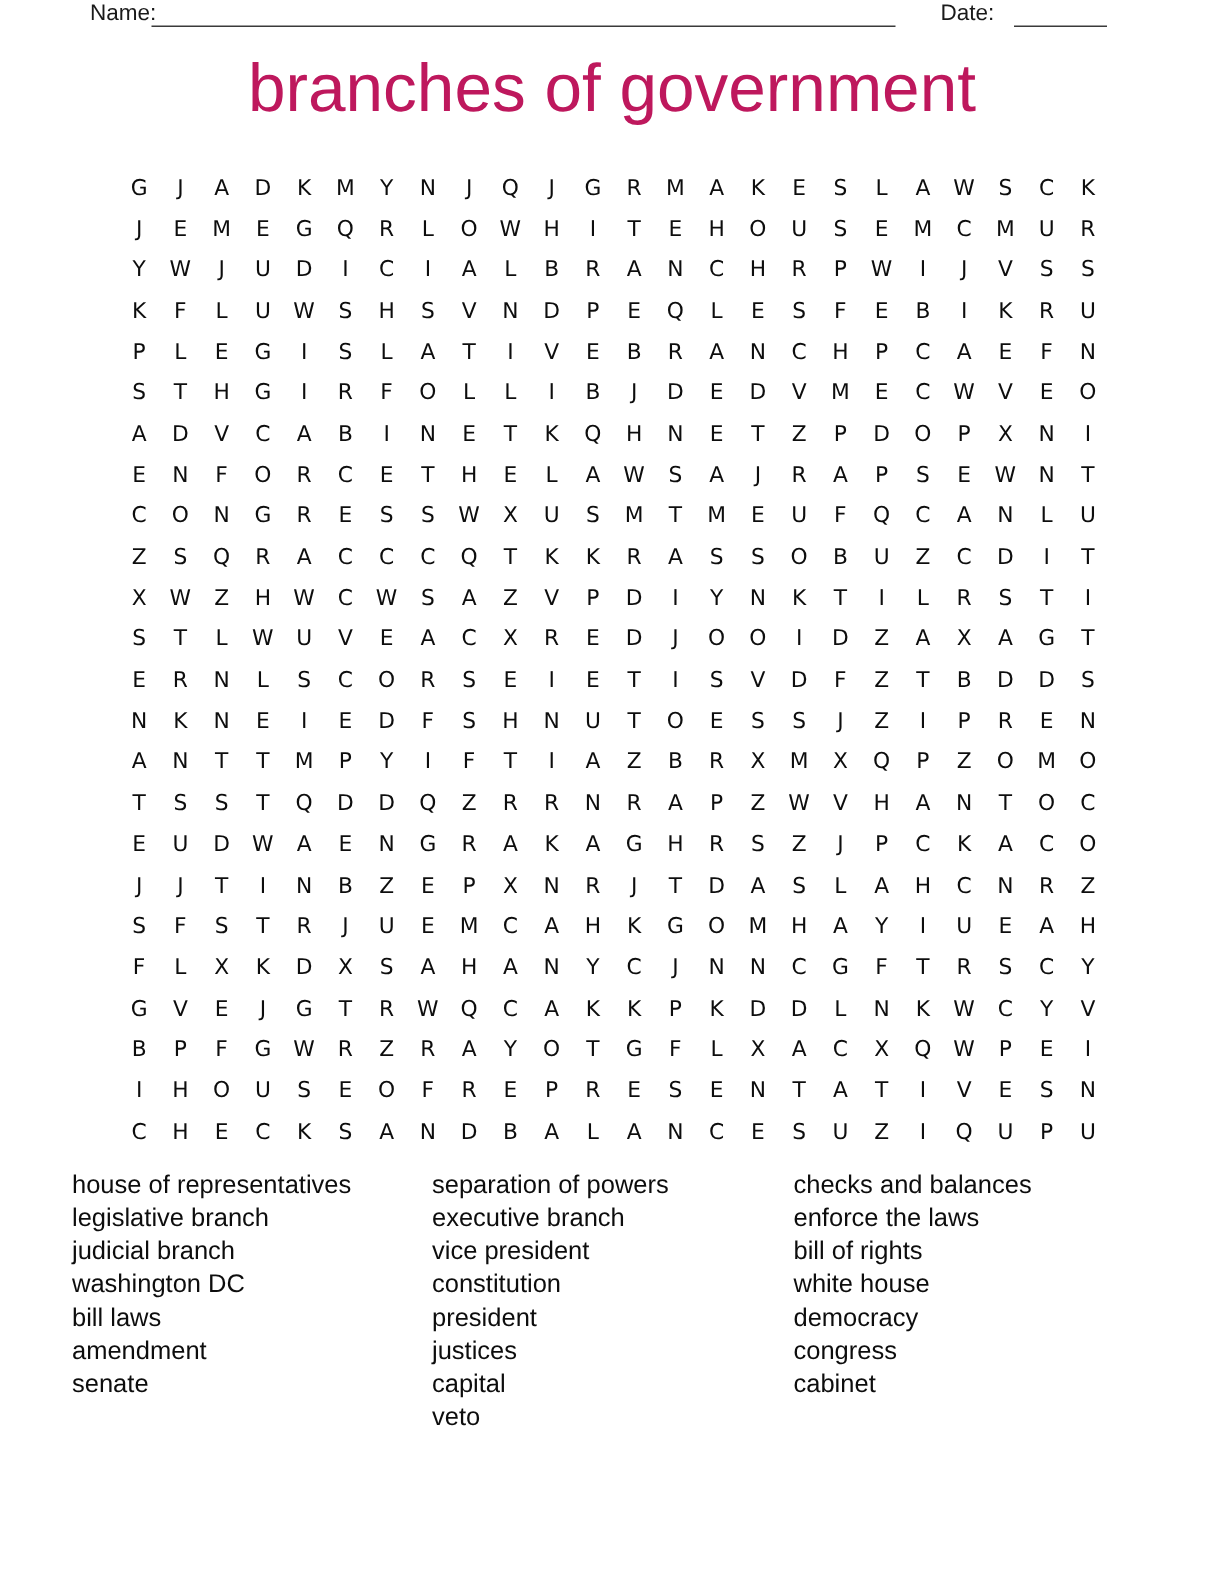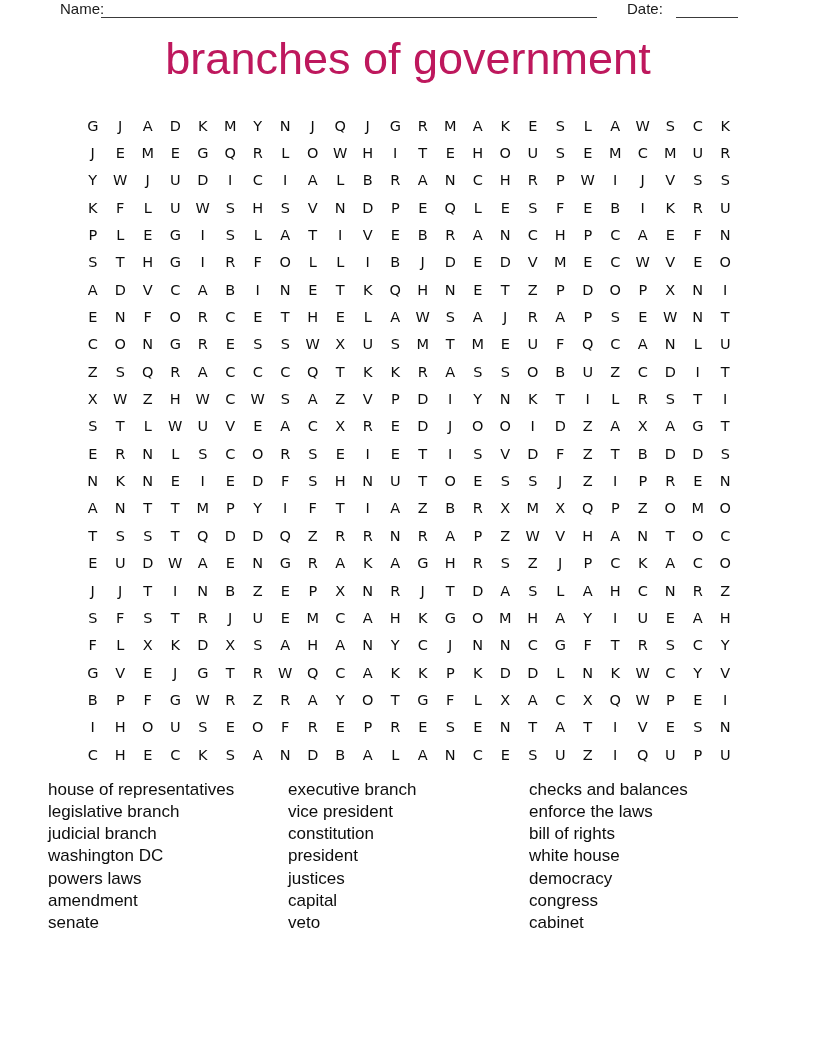--- a/index.html
+++ b/index.html
@@ -729,25 +729,26 @@
         <div class="grid-cell">U</div>
       </div>
     </div>
 
   <div class="words">
     <ul class="word-col word-col-1">
         <li>house of representatives</li>
         <li>legislative branch</li>
         <li>judicial branch</li>
         <li>washington DC</li>
-        <li>powers laws</li>
+        <li>bill laws</li>
         <li>amendment</li>
         <li>senate</li>
       </ul>
     <ul class="word-col word-col-2">
+        <li>separation of powers</li>
         <li>executive branch</li>
         <li>vice president</li>
         <li>constitution</li>
         <li>president</li>
         <li>justices</li>
         <li>capital</li>
         <li>veto</li>
       </ul>
     <ul class="word-col word-col-3">
         <li>checks and balances</li>

